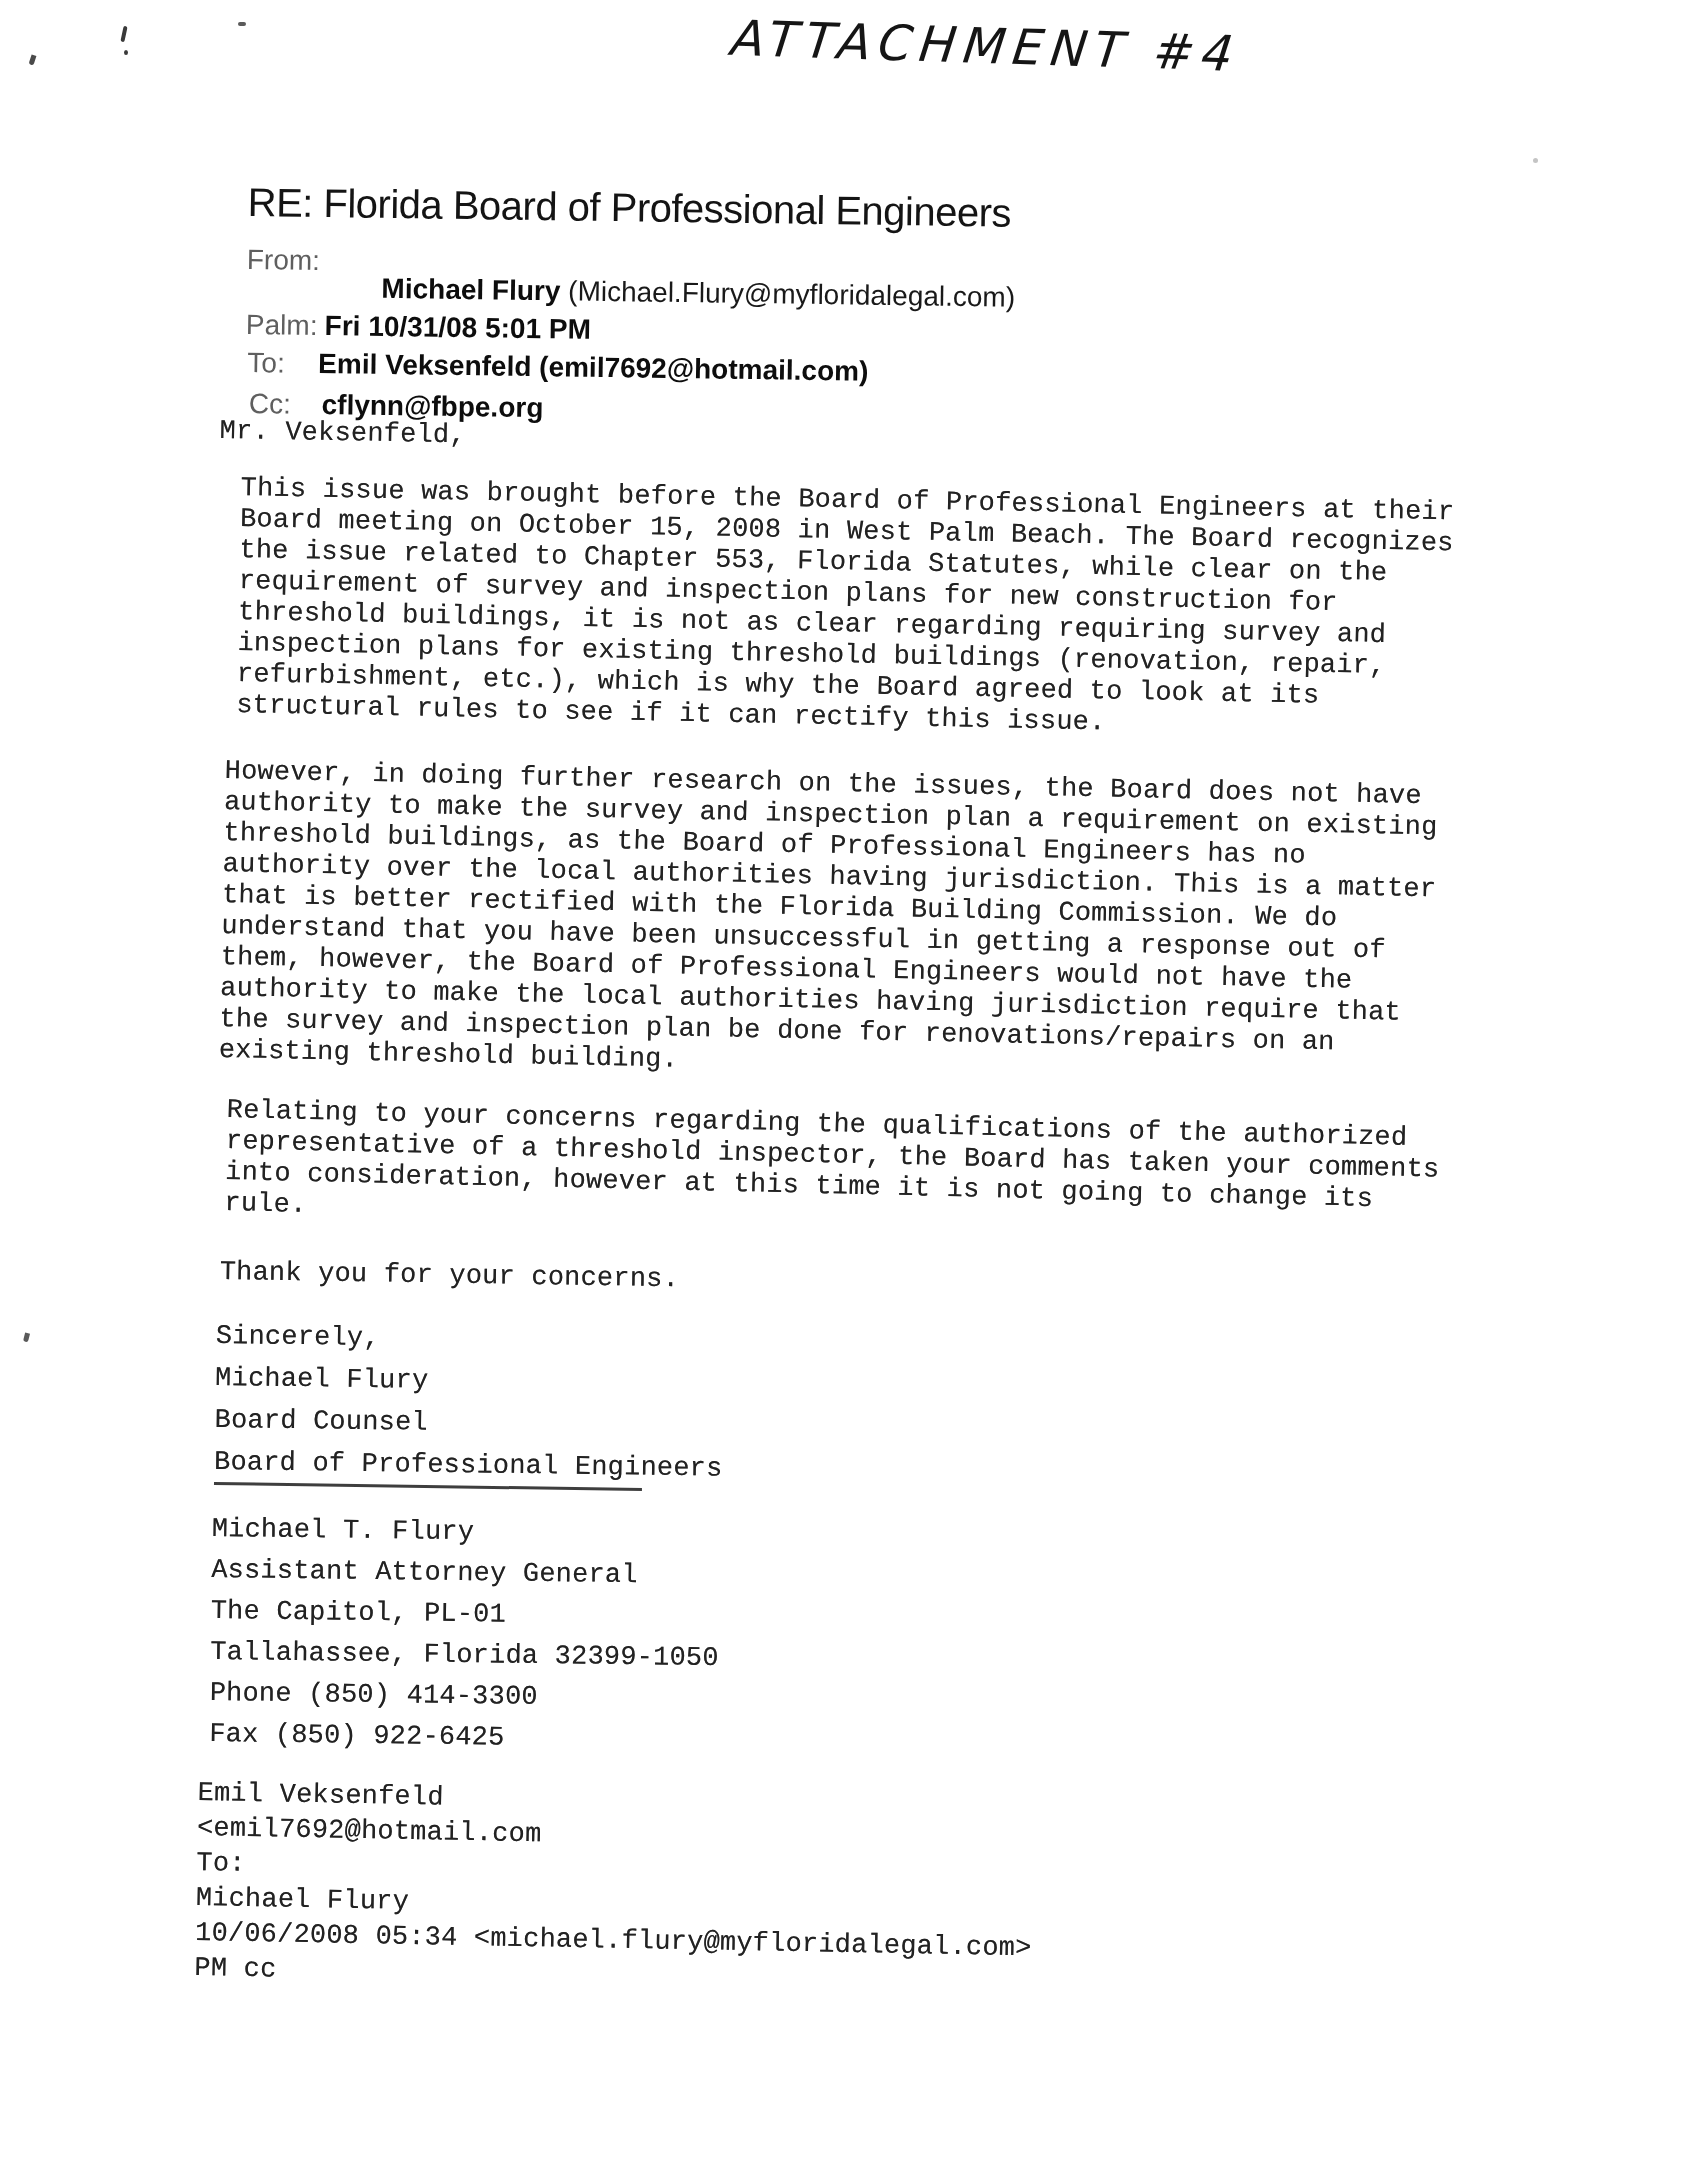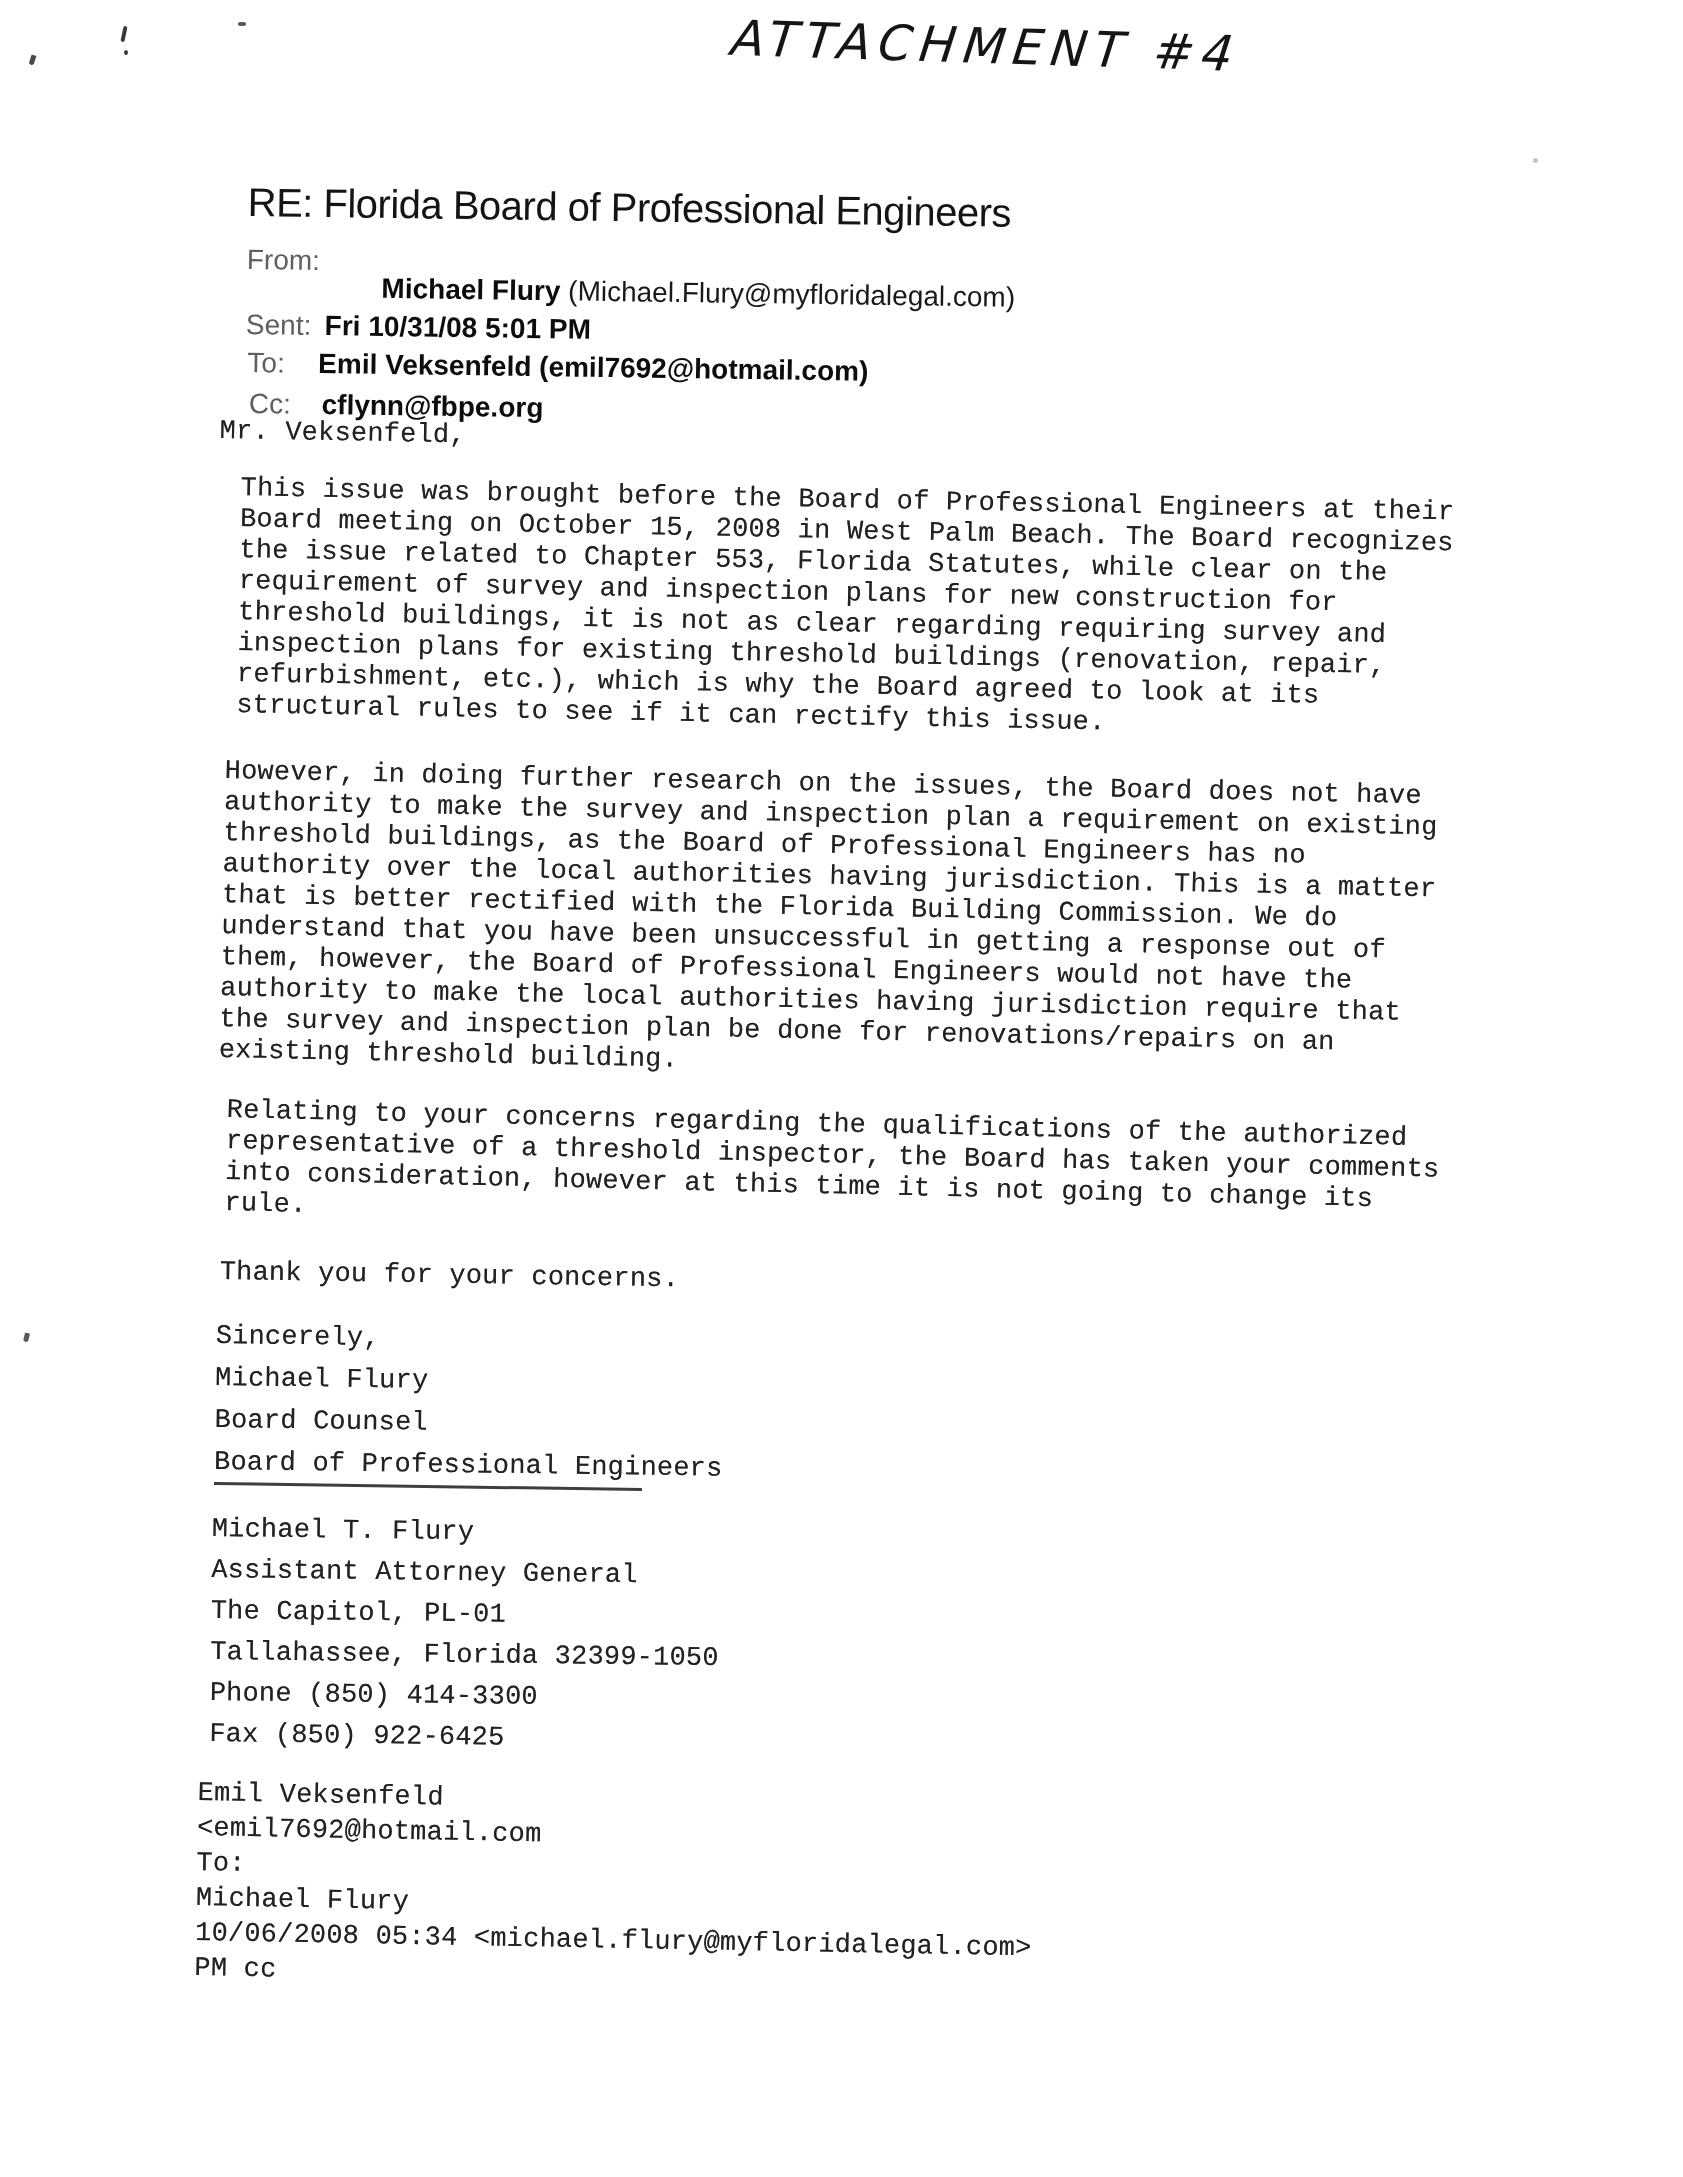--- a/index.html
+++ b/index.html
@@ -101,21 +101,21 @@
     <div class="hdr-row row-from">
       <span class="hdr-label">From:</span>
     </div>
 
     <div class="hdr-row row-name">
       <span class="hdr-bold">Michael Flury</span>
       <span class="hdr-reg">(Michael.Flury@myfloridalegal.com)</span>
     </div>
 
     <div class="hdr-row row-sent">
-      <span class="hdr-label lbl-sent">Sent:</span>
+      <span class="hdr-label lbl-sent">Palm:</span>
       <span class="hdr-bold">Fri 10/31/08 5:01 PM</span>
     </div>
 
     <div class="hdr-row row-to">
       <span class="hdr-label lbl-to">To:</span>
       <span class="hdr-bold">Emil Veksenfeld (emil7692@hotmail.com)</span>
     </div>
 
     <div class="hdr-row row-cc">
       <span class="hdr-label lbl-cc">Cc:</span>

